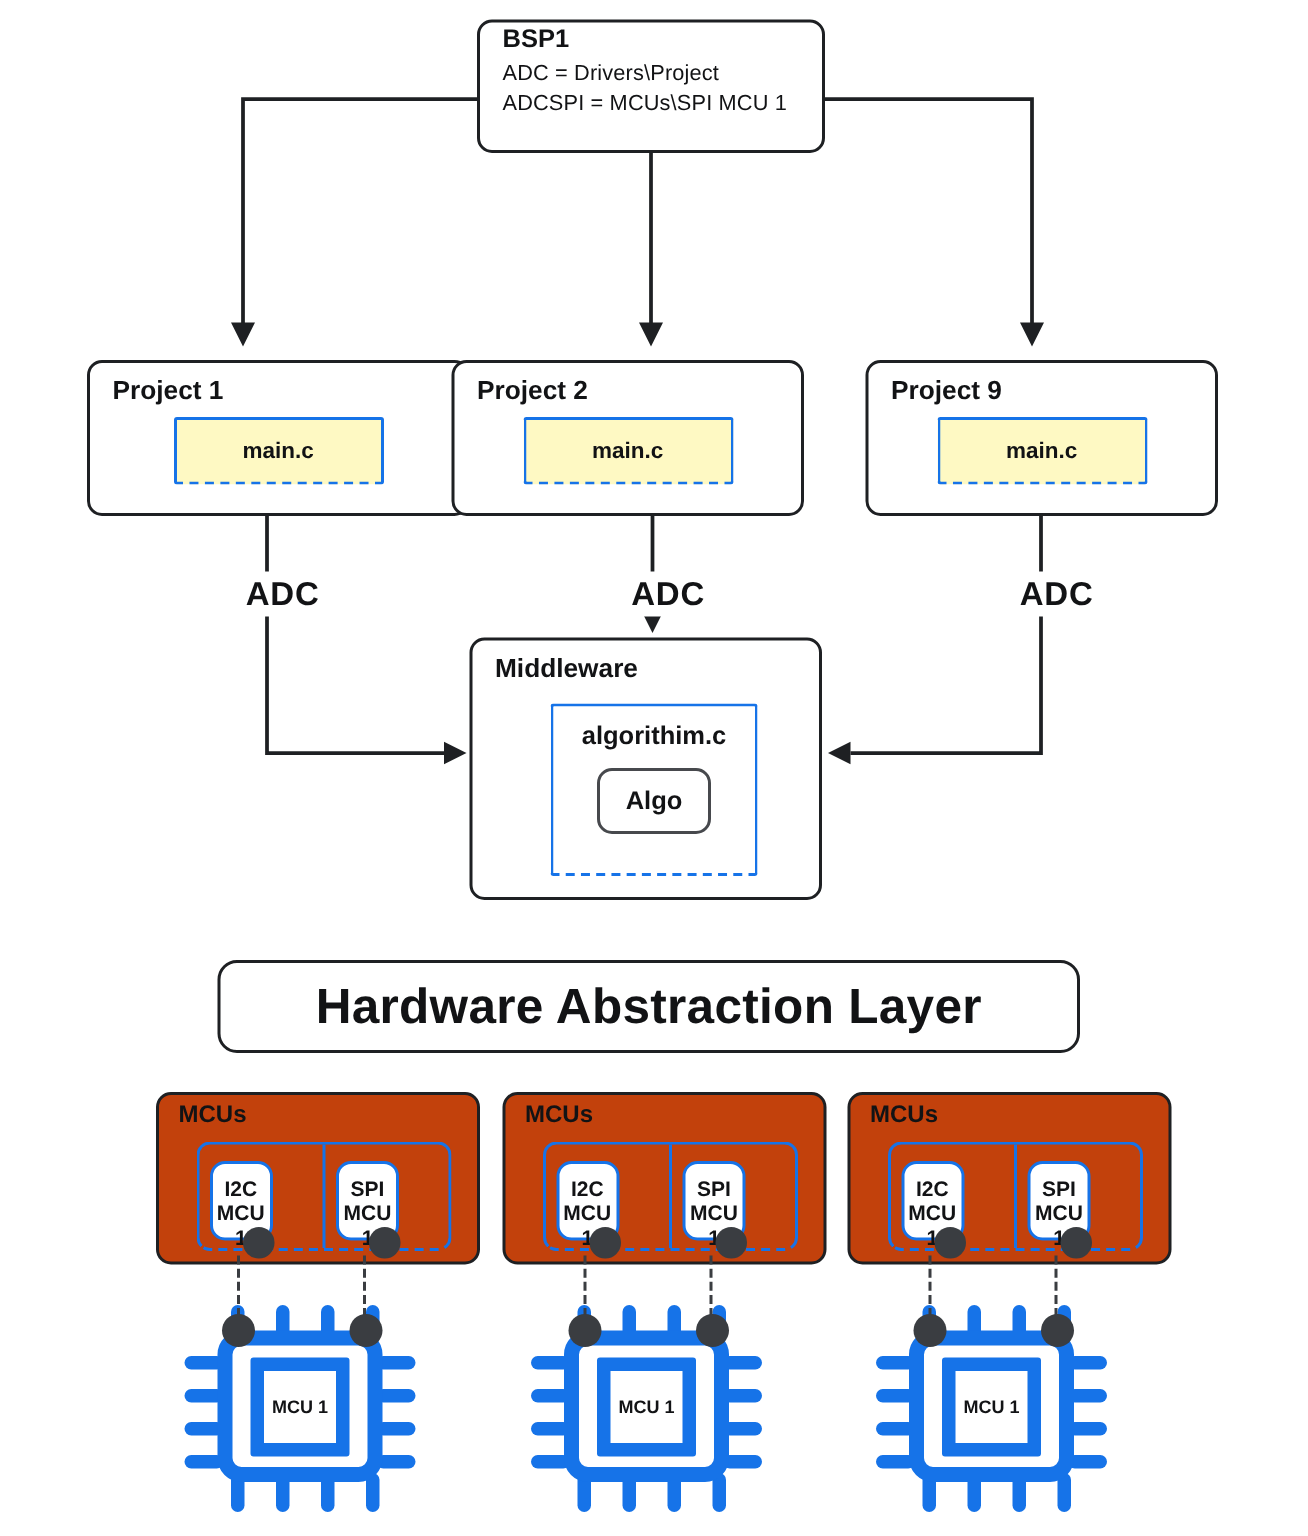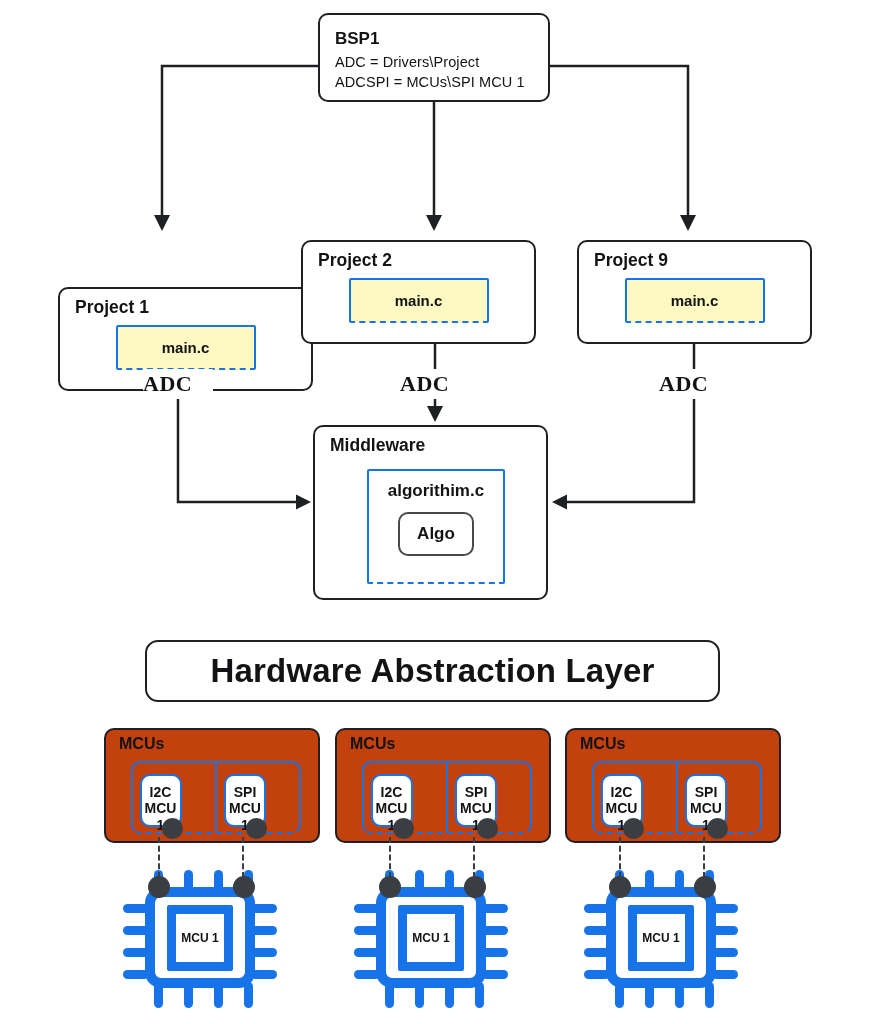--- a/index.html
+++ b/index.html
@@ -10,40 +10,40 @@
   html,body{margin:0;padding:0;background:#fff;}
   .stage{
     position:relative;width:872px;height:1024px;background:#fff;overflow:hidden;
     font-family:"Liberation Sans","DejaVu Sans",sans-serif;color:#121315;
   }
   .connector-layer{position:absolute;left:0;top:0;z-index:0;}
 
   .box{position:absolute;background:#fff;border:2.5px solid var(--ink);border-radius:10px;box-sizing:border-box;z-index:1;}
 
   
-  #bsp{left:318px;top:13px;width:232px;height:89px;padding:14px 15px;}
+  #bsp{left:318px;top:13px;width:232px;height:89px;padding:1px 15px;}
   .bsp-title{font-weight:bold;font-size:17px;margin-bottom:3px;}
   .bsp-line{font-size:14.5px;line-height:20px;letter-spacing:0.1px;}
 
   
   .project{top:240px;height:104px;}
-  #p1{left:58px;width:255px;margin-top:47px;}
+  #p1{left:58px;width:255px;}
   #p2{left:301px;width:235px;}
   #p3{left:577px;width:235px;}
   .box-title{position:absolute;left:15px;top:8px;font-size:17.5px;font-weight:bold;}
   .file-box{
     position:absolute;left:50%;transform:translateX(-50%);top:36px;width:140px;height:45px;
     border:2px solid var(--blue);border-bottom-style:dashed;border-radius:2px;background:#fef9c3;
     display:flex;align-items:center;justify-content:center;font-weight:bold;font-size:15px;box-sizing:border-box;
   }
 
   
   .adc-label{
-    position:absolute;top:369px;width:70px;height:30px;line-height:30px;text-align:left;
-    font-size:22px;font-weight:bold;background:#fff;z-index:3;letter-spacing:0.5px;font-family:Liberation Serif, serif;
+    position:absolute;top:381px;width:70px;height:30px;line-height:30px;text-align:right;
+    font-size:22px;font-weight:bold;background:#fff;z-index:3;letter-spacing:0.5px;
   }
   #adc1{left:143px;} #adc2{left:400px;} #adc3{left:659px;}
 
   
   #middleware{left:313px;top:425px;width:235px;height:175px;}
   .mw-file{
     position:absolute;left:52px;top:42px;width:138px;height:115px;background:#fff;box-sizing:border-box;
     border:2px solid var(--blue);border-bottom-style:dashed;border-radius:2px;
   }
   .mw-file-label{text-align:center;font-size:17px;font-weight:bold;margin-top:10px;}

